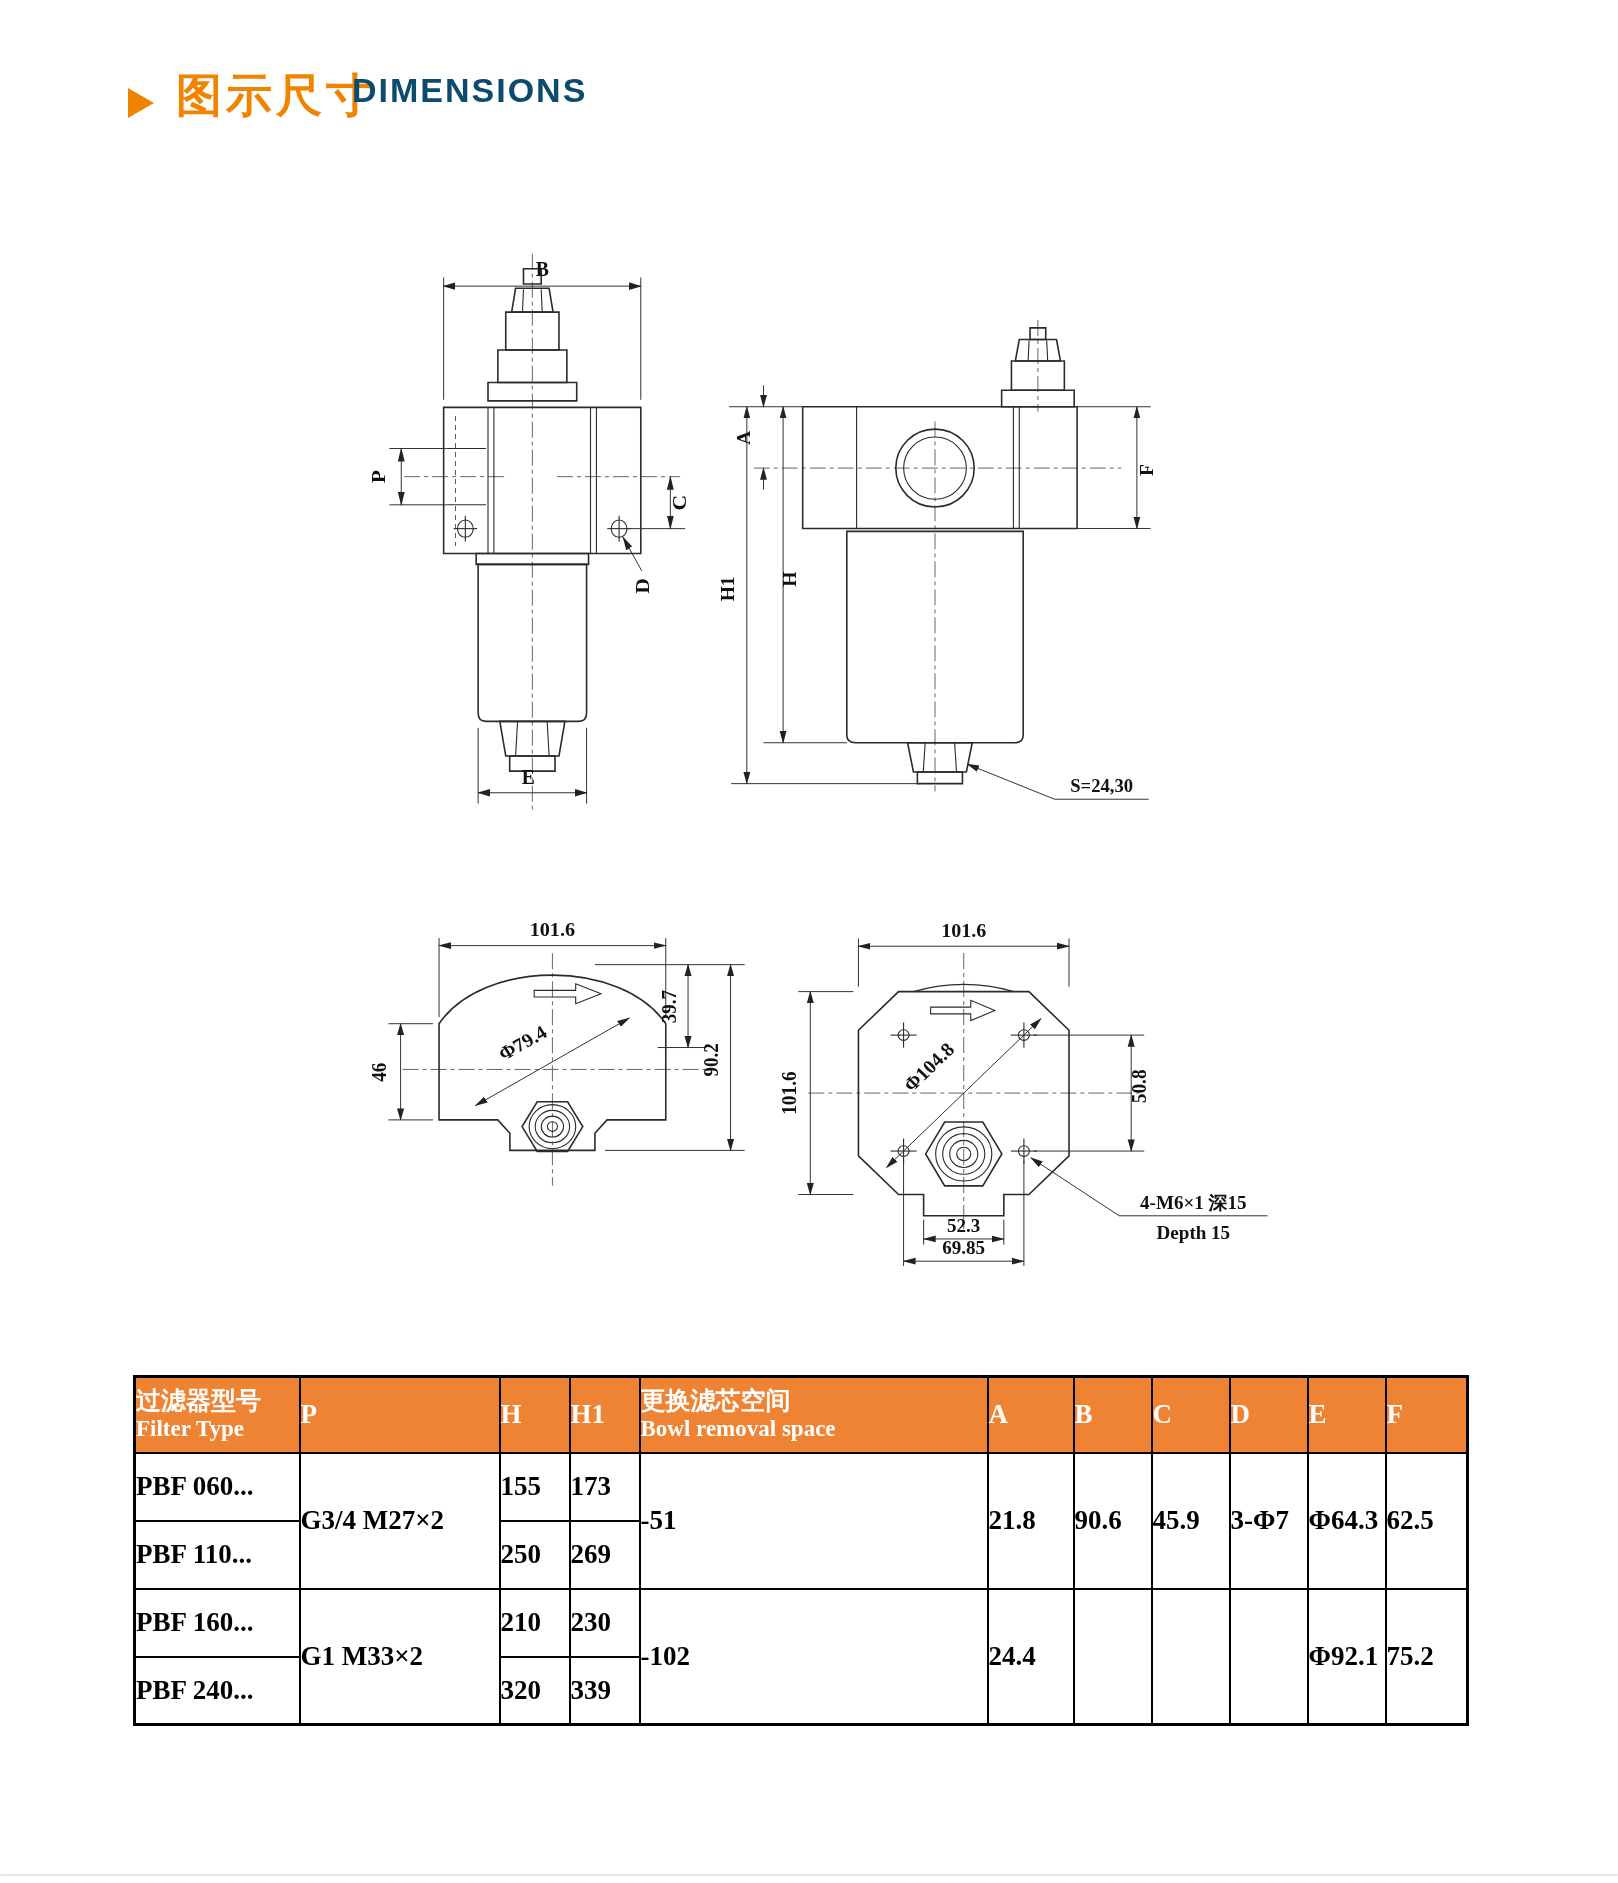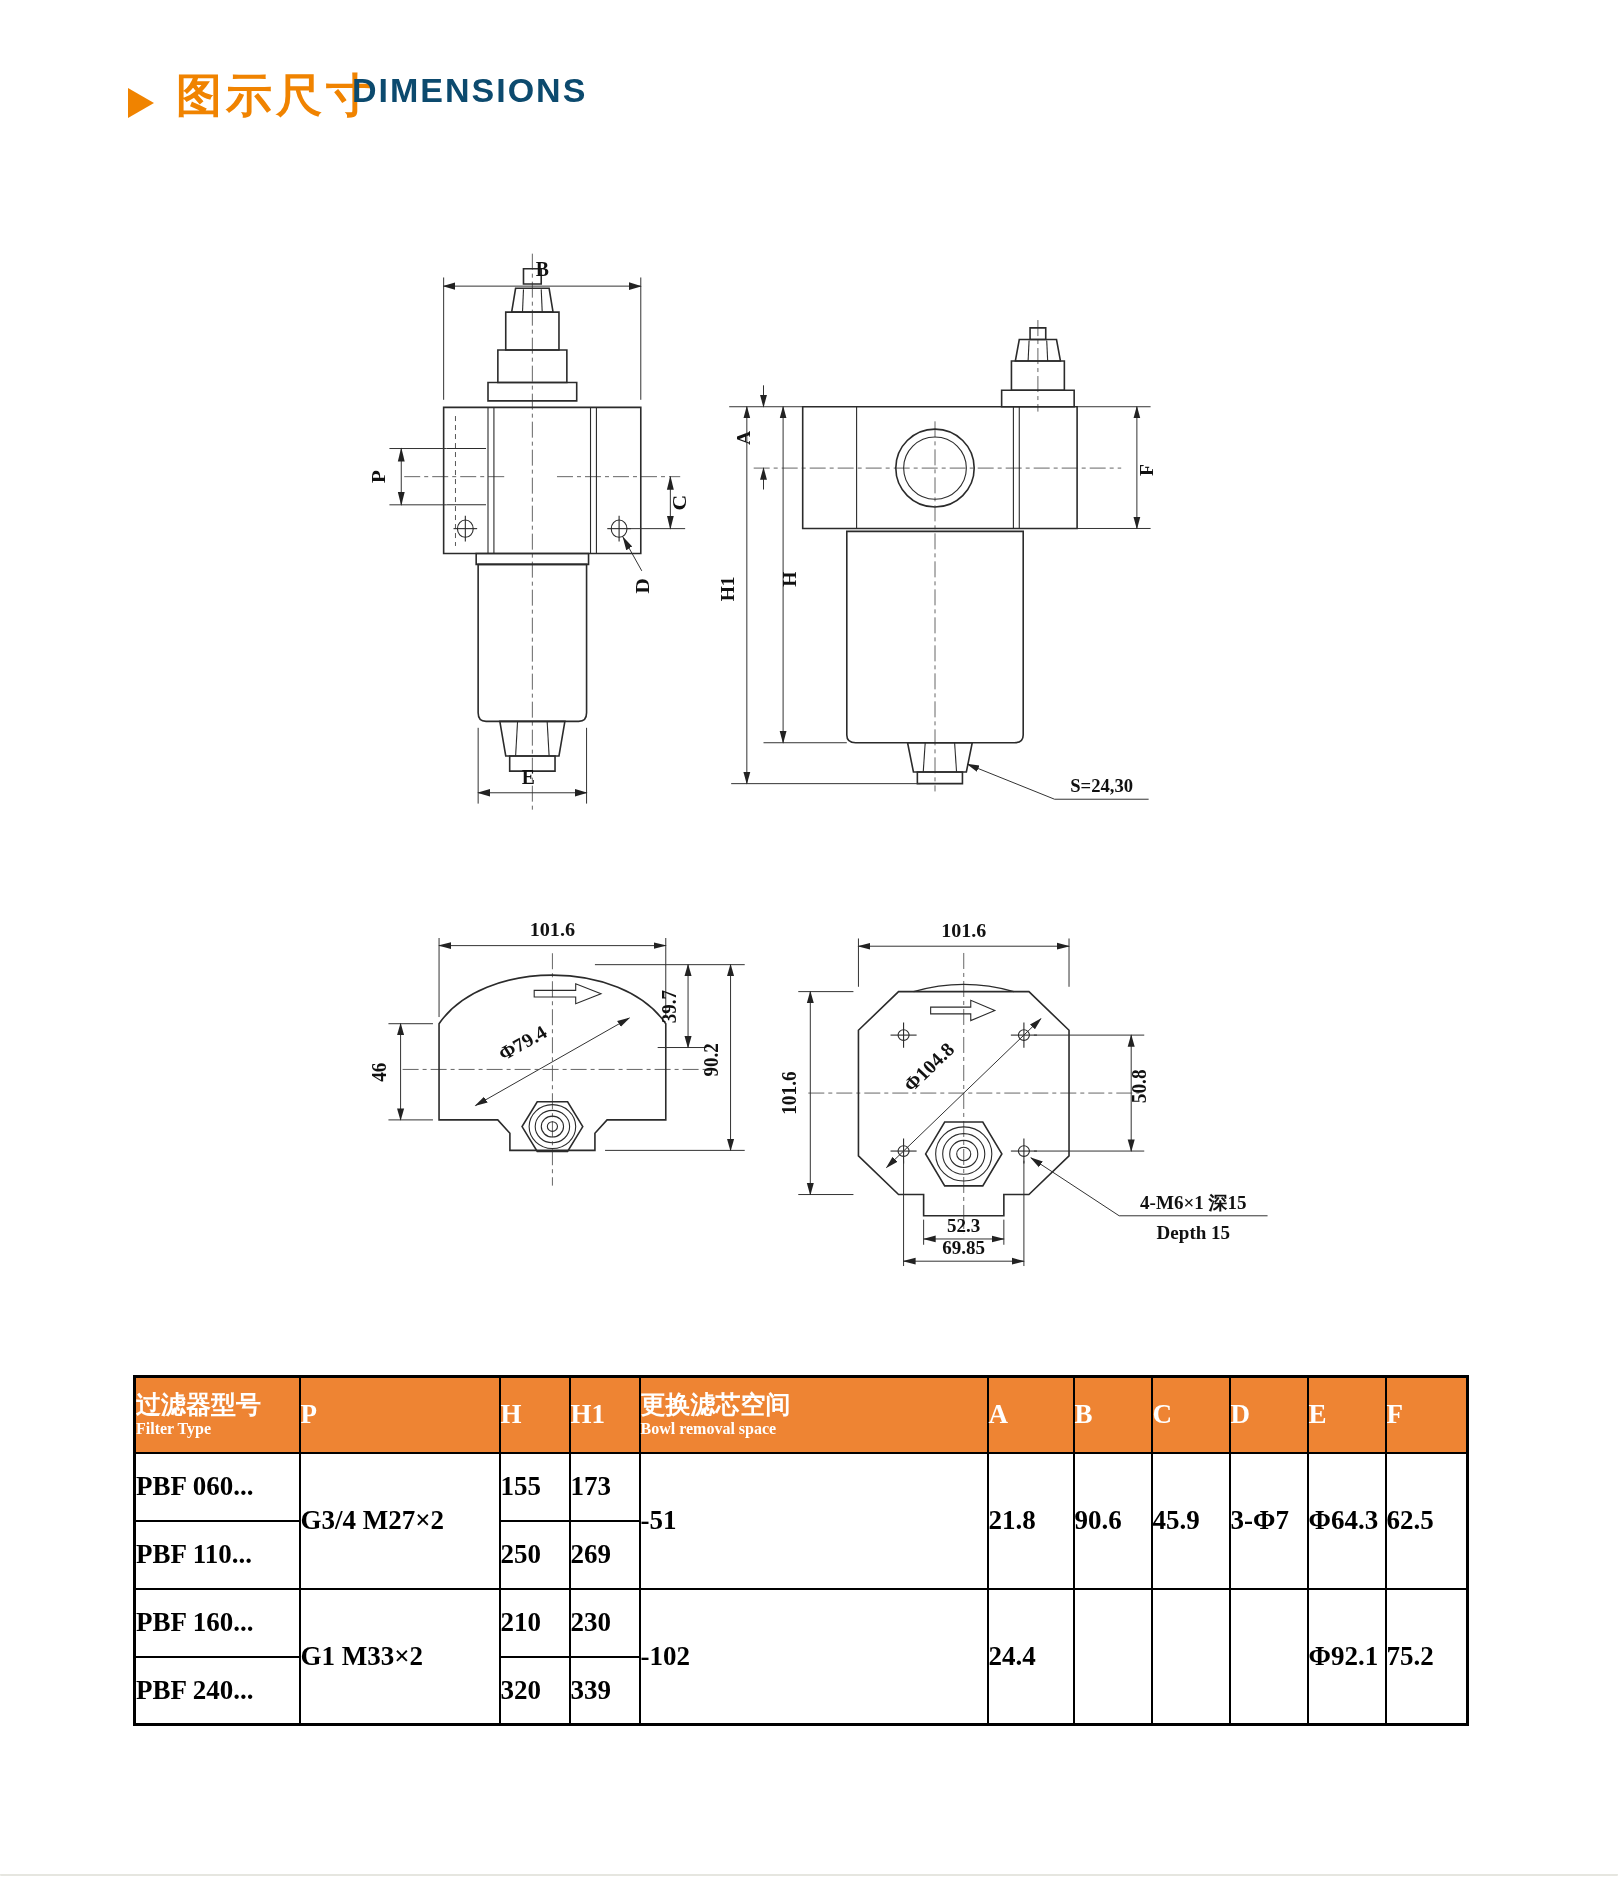--- a/index.html
+++ b/index.html
@@ -26,21 +26,21 @@
   .lbl-s{font-family:"Liberation Serif",serif;font-weight:700;font-size:19px;fill:#111;}
 
   
   .spec-table{position:absolute;left:133px;top:1375px;width:1333px;border-collapse:collapse;
       table-layout:fixed;border:3px solid #000;}
   .spec-table th,.spec-table td{border:2px solid #000;text-align:left;vertical-align:middle;padding:0;}
   .spec-table thead tr{height:76px;}
   .spec-table tbody tr{height:68px;}
   .spec-table th{background:#EE8433;color:#ffffff;font-family:"Liberation Serif",serif;font-weight:700;}
   .th-zh{font-size:25px;line-height:1.15;}
-  .th-en{font-size:16px;line-height:1.15;}
+  .th-en{font-size:23px;line-height:1.15;}
   .th-letter{font-size:27px;}
   .spec-table td{font-family:"Liberation Serif",serif;font-weight:700;font-size:27px;color:#000;background:#fff;}
 
   .page-edge{position:absolute;left:0;top:1874px;width:1618px;height:2px;background:#e6e6e0;}
 </style>
 </head>
 <body>
 
 <div class="page">
 

